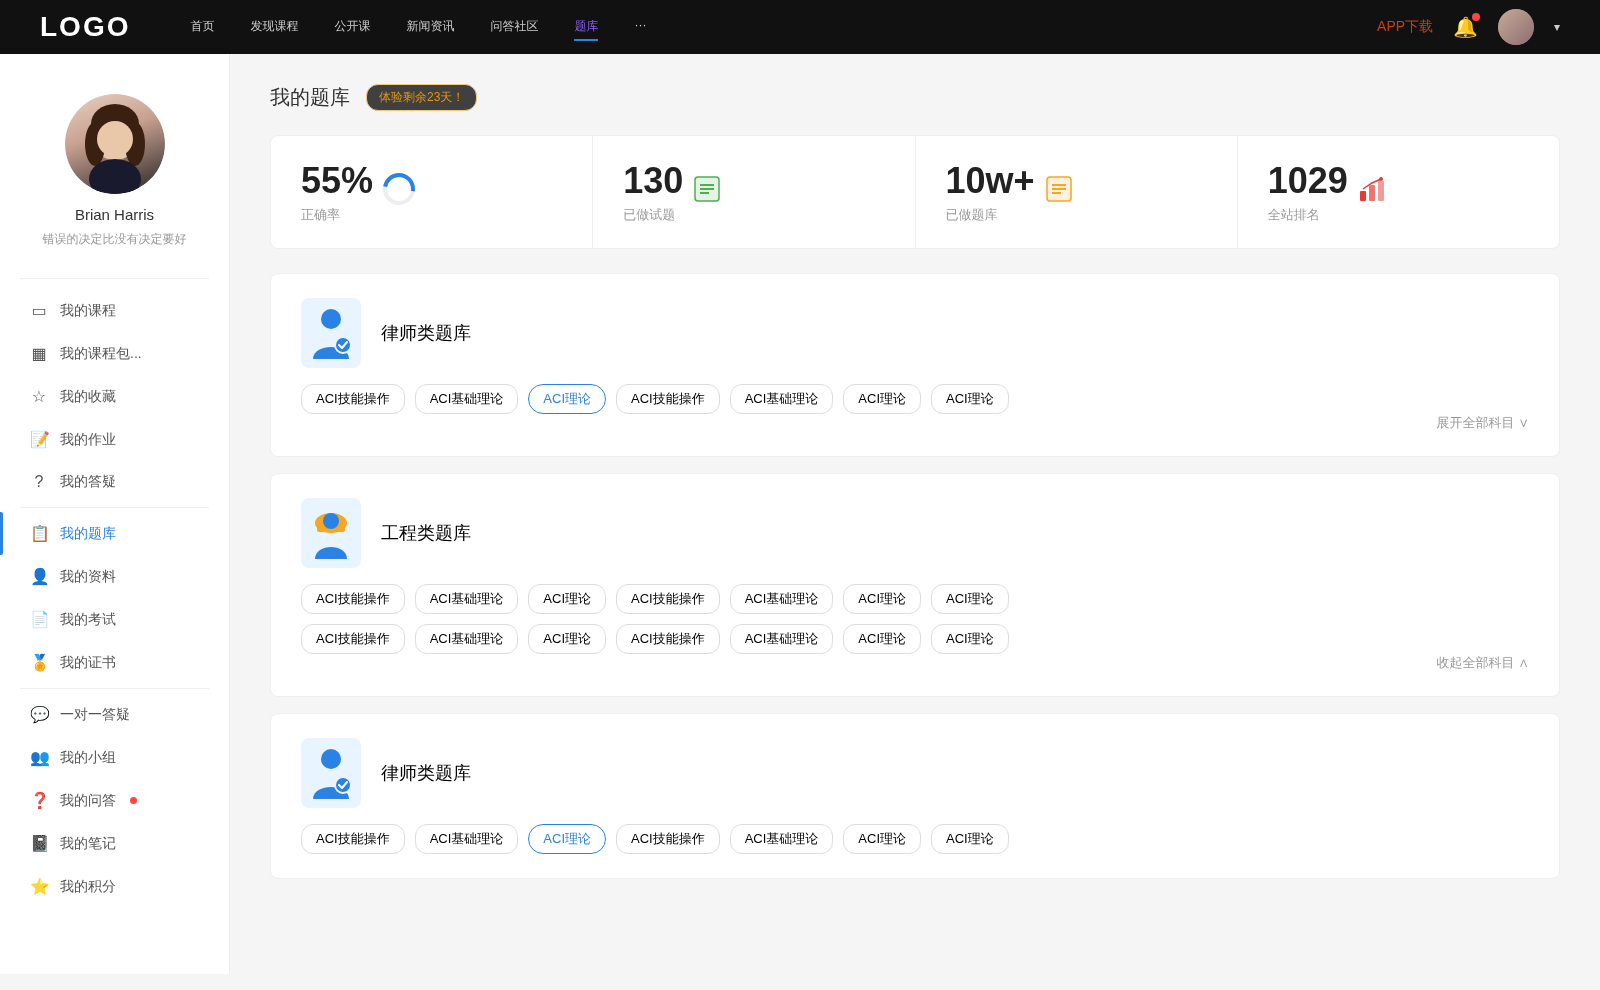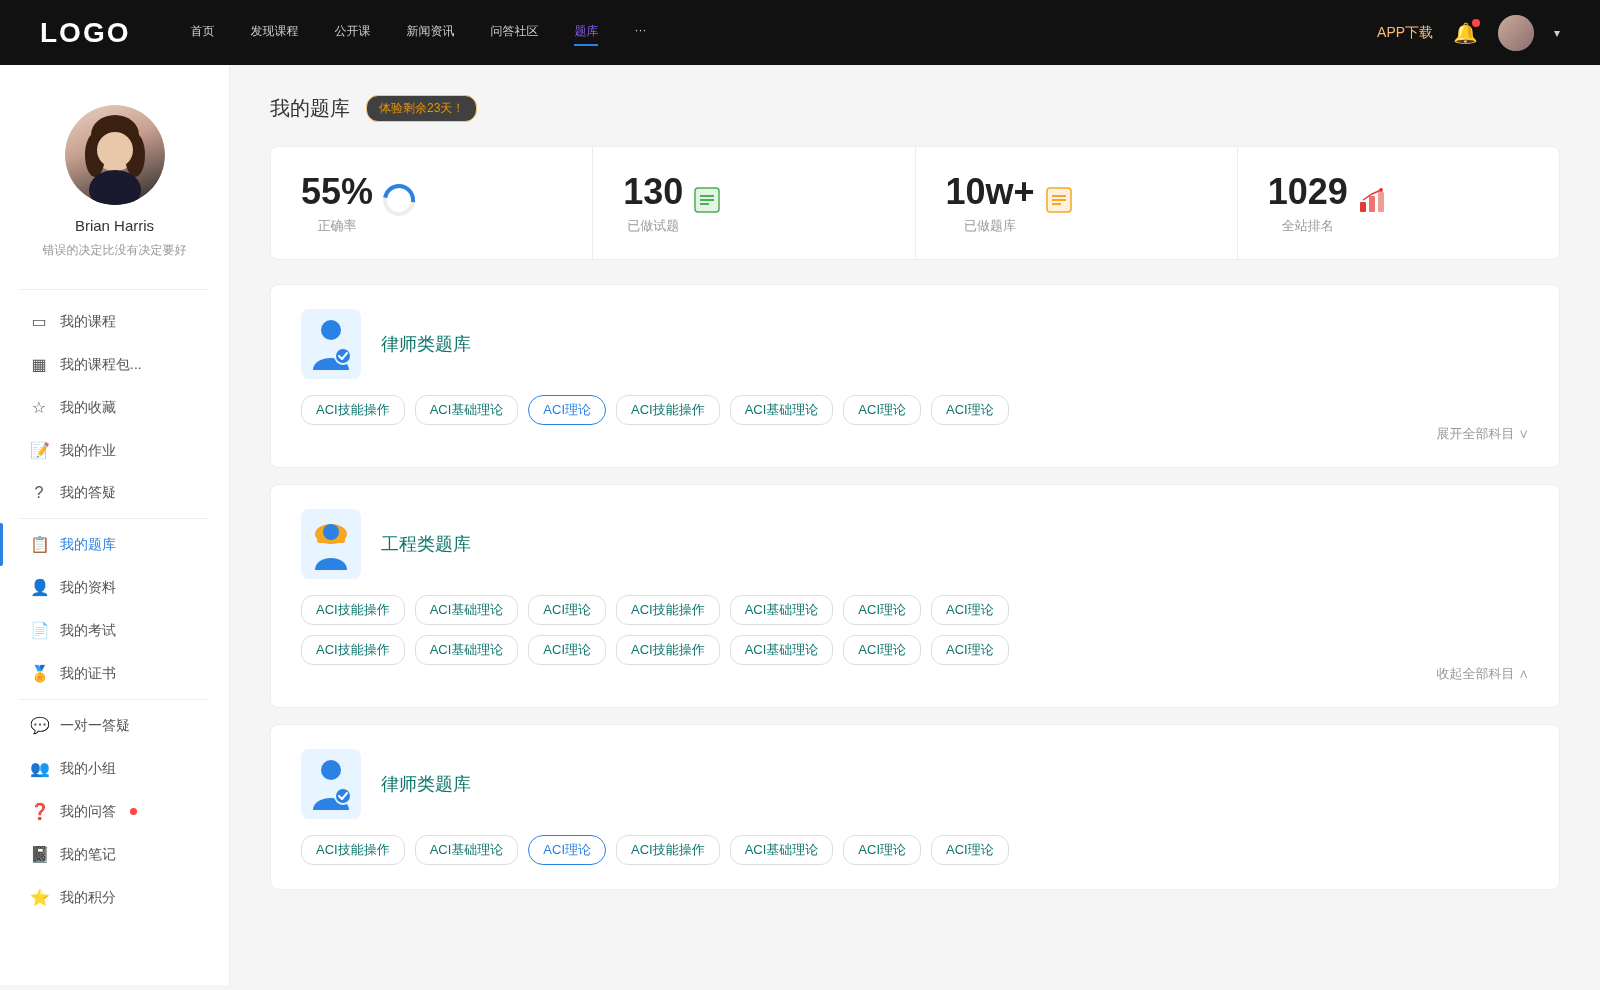--- a/index.html
+++ b/index.html
@@ -1,25 +1,25 @@
 <!DOCTYPE html>
 <html><head>
   <meta charset="utf-8">
   <style>
     * { margin: 0; padding: 0; box-sizing: border-box; }
     body { font-family: -apple-system, BlinkMacSystemFont, 'PingFang SC', 'Microsoft YaHei', sans-serif; background: #f5f5f5; width: 1600px; min-height: 990px; }
 
     
-    .nav { background: #111; height: 65px; display: flex; align-items: center; padding: 0 40px; gap: 0; }
+    .nav { background: #111; height: 54px; display: flex; align-items: center; padding: 0 40px; gap: 0; }
     .nav-logo { color: #fff; font-size: 28px; font-weight: bold; margin-right: 60px; letter-spacing: 2px; }
     .nav-links { display: flex; gap: 36px; flex: 1; }
     .nav-link { color: #ccc; font-size: 12px; cursor: pointer; text-decoration: none; padding: 4px 0; }
     .nav-link.active { color: #8b5cf6; border-bottom: 2px solid #2a82e4; }
     .nav-right { display: flex; align-items: center; gap: 20px; margin-left: auto; }
-    .nav-app { color: #fdba74; font-size: 14px; cursor: pointer; }
+    .nav-app { color: #c2410c; font-size: 14px; cursor: pointer; }
     .nav-bell { position: relative; cursor: pointer; }
     .nav-bell-icon { font-size: 20px; color: #ccc; }
     .nav-bell-dot { position: absolute; top: -2px; right: -2px; width: 8px; height: 8px; background: #ff4444; border-radius: 50%; }
     .nav-avatar { width: 36px; height: 36px; border-radius: 50%; background: #888; overflow: hidden; cursor: pointer; }
     .nav-dropdown { color: #ccc; font-size: 12px; cursor: pointer; }
 
     
     .layout { display: flex; min-height: 920px; }
 
     
@@ -40,36 +40,36 @@
     .main { flex: 1; padding: 30px 40px; overflow-y: auto; }
     .page-header { display: flex; align-items: center; gap: 16px; margin-bottom: 24px; }
     .page-title { font-size: 20px; color: #333; font-weight: 500; }
     .trial-badge { background: #404040; color: #e6950a; font-size: 12px; padding: 4px 12px; border-radius: 12px; border: 1px solid #f5c97a; }
 
     
     .stats-row { display: flex; background: #fff; border-radius: 8px; border: 1px solid #eee; margin-bottom: 24px; overflow: hidden; }
     .stat-item { flex: 1; padding: 24px 30px; display: flex; align-items: center; gap: 8px; border-right: 1px solid #eee; }
     .stat-item:last-child { border-right: none; }
     .stat-value { font-size: 36px; font-weight: 600; color: #222; }
-    .stat-label { font-size: 13px; color: #999; margin-top: 4px; text-align: center; }
+    .stat-label { font-size: 13px; color: #999; margin-top: 4px; }
     .stat-icon { font-size: 28px; }
 
     
     .tabs { display: flex; gap: 30px; margin-bottom: 20px; border-bottom: 1px solid #eee; }
     .tab { font-size: 15px; color: #666; padding: 8px 0; cursor: pointer; position: relative; }
     .tab.active { color: #2a82e4; font-weight: 500; }
     .tab.active::after { content: ''; position: absolute; bottom: -1px; left: 0; right: 0; height: 2px; background: #2a82e4; }
 
     
     .bank-card { background: #fff; border-radius: 8px; border: 1px solid #eee; margin-bottom: 16px; padding: 24px 30px; }
     .bank-card-header { display: flex; align-items: center; gap: 20px; margin-bottom: 16px; }
     .bank-card-icon { width: 60px; height: 70px; background: #e8f4ff; border-radius: 8px; display: flex; align-items: center; justify-content: center; flex-shrink: 0; }
-    .bank-card-title { font-size: 18px; color: #0f766e; font-weight: 500; }
+    .bank-card-title { font-size: 18px; color: #000000; font-weight: 500; }
     .bank-tags { display: flex; flex-wrap: wrap; gap: 10px; align-items: center; }
-    .bank-tag { font-size: 13px; color: #0f766e; padding: 5px 14px; border: 1px solid #ddd; border-radius: 12px; cursor: pointer; background: #fff; }
+    .bank-tag { font-size: 13px; color: #000000; padding: 5px 14px; border: 1px solid #ddd; border-radius: 12px; cursor: pointer; background: #fff; }
     .bank-tag.selected { color: #2a82e4; border-color: #2a82e4; background: #fff; border-radius: 20px; }
     .bank-card-footer { display: flex; justify-content: flex-end; margin-top: 0; }
     .expand-btn { font-size: 13px; color: #999; cursor: pointer; }
   </style>
 </head>
 <body>
 
 <nav class="nav">
   <span class="nav-logo">LOGO</span>
   <div class="nav-links">

